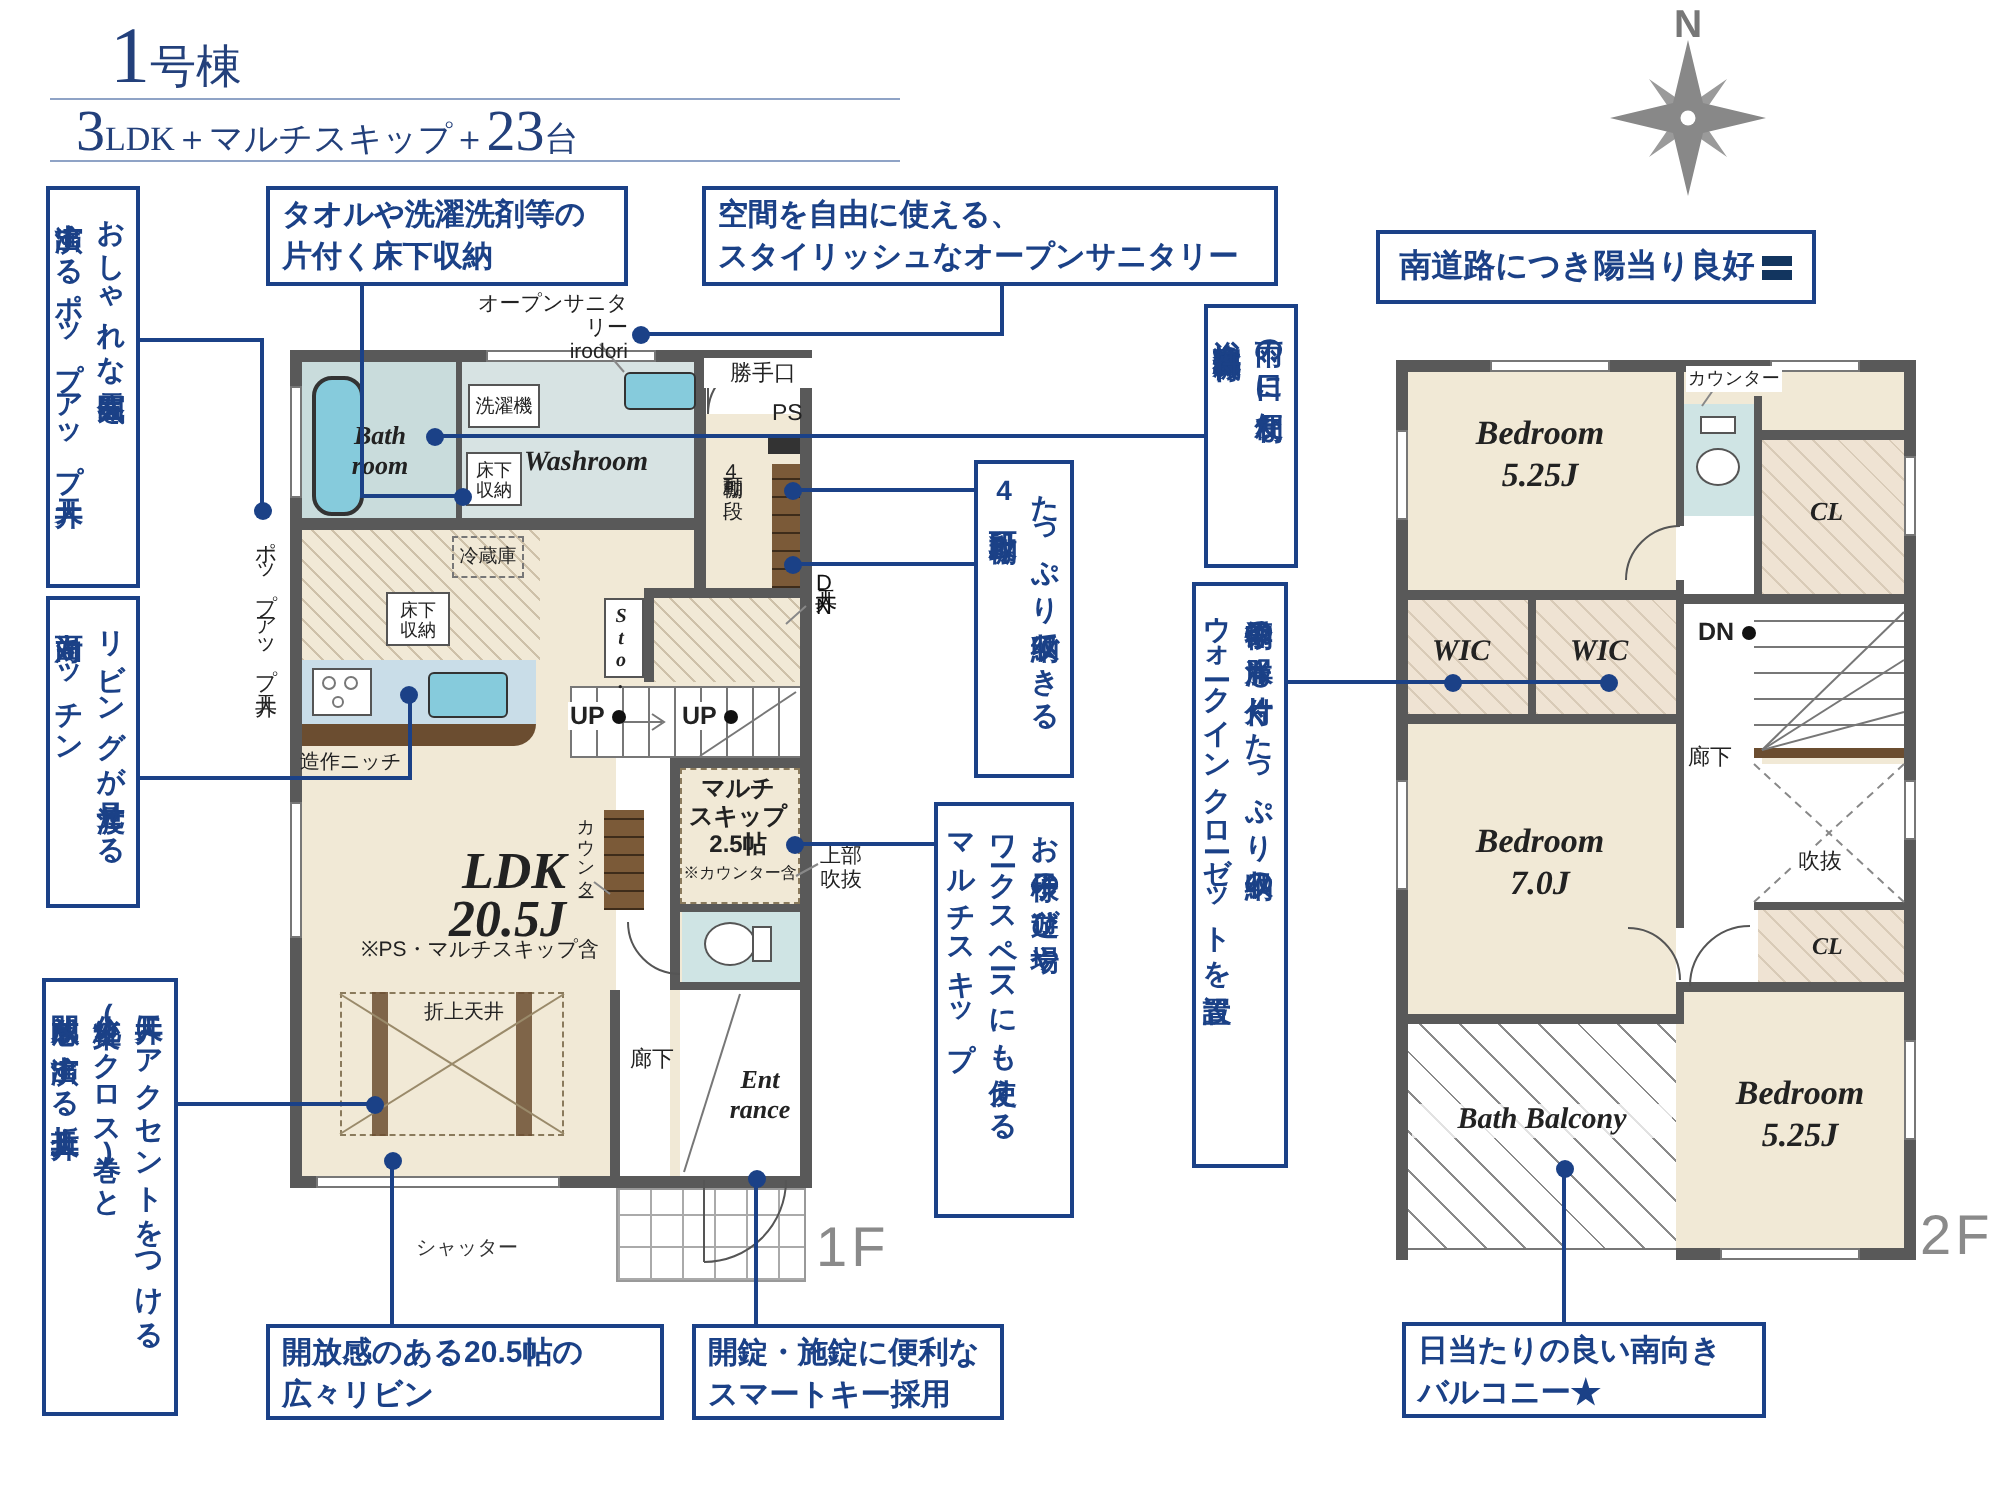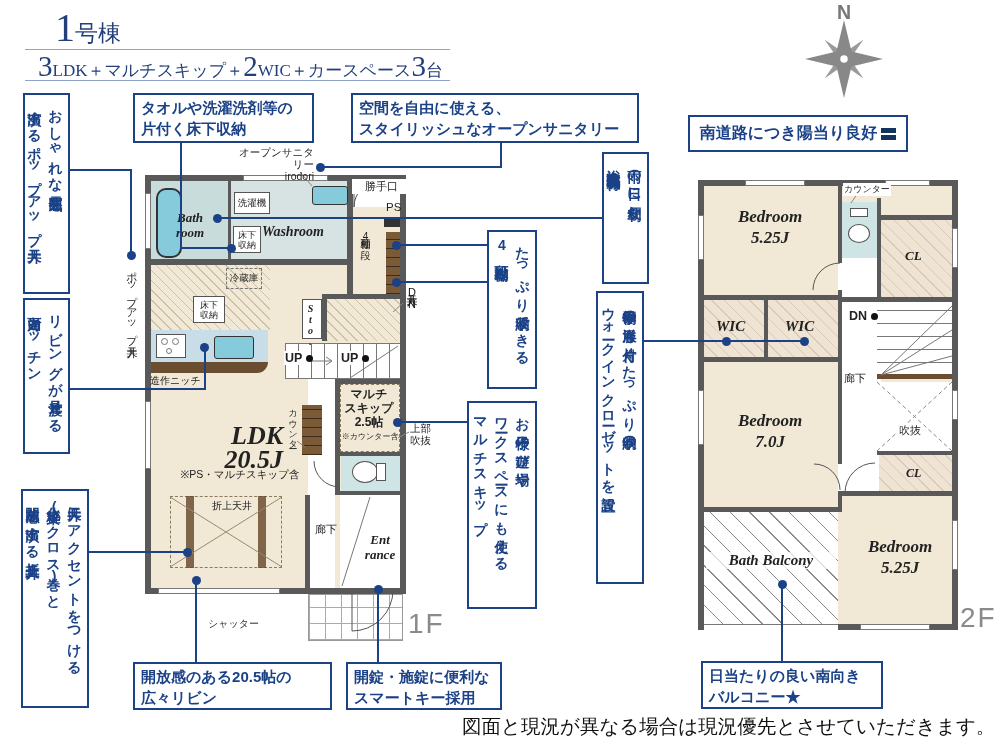--- a/index.html
+++ b/index.html
@@ -66,21 +66,20 @@
 
   <div class="bn">
     <span class="num">1</span><span class="suf">号棟</span>
   </div>
   <div class="rule" style="left:25px;top:49px;width:425px;"></div>
   <div class="rule" style="left:25px;top:80px;width:425px;"></div>
   <div class="spec">
     <span class="big">3</span>
     <span class="sm">LDK＋マルチスキップ＋</span>
     <span class="big">2</span>
-    <span class="sm">WIC＋カースペース</span>
     <span class="big">3</span>
     <span class="sm">台</span>
   </div>
 
   <svg class="overlay" style="left:798px;top:2px;z-index:4;position:absolute;" width="92" height="96" viewBox="0 0 60 64">
     <polygon points="30,34 43,25 34,38 43,51 30,42 17,51 26,38 17,25" fill="#9a9a9a"></polygon>
     <polygon points="30,12 35,33 56,38 35,43 30,64 25,43 4,38 25,33" fill="#888"></polygon>
     <circle cx="30" cy="38" r="2.5" fill="#fff"></circle>
     <text x="30" y="11" text-anchor="middle" font-size="13" font-weight="bold" fill="#777">N</text>
   </svg>
@@ -352,14 +351,13 @@
     </g>
     <g stroke="#888" stroke-width="1">
       <line x1="300" y1="172" x2="312" y2="186"></line>
       <line x1="858" y1="193" x2="851" y2="203"></line>
       <line x1="403" y1="303" x2="393" y2="312"></line>
       <line x1="409" y1="432" x2="398" y2="438"></line>
       <line x1="297" y1="441" x2="305" y2="447"></line>
     </g>
   </svg>
 
-  <div class="footer">図面と現況が異なる場合は現況優先とさせていただきます。</div>
 </div>
 
 </body></html>

